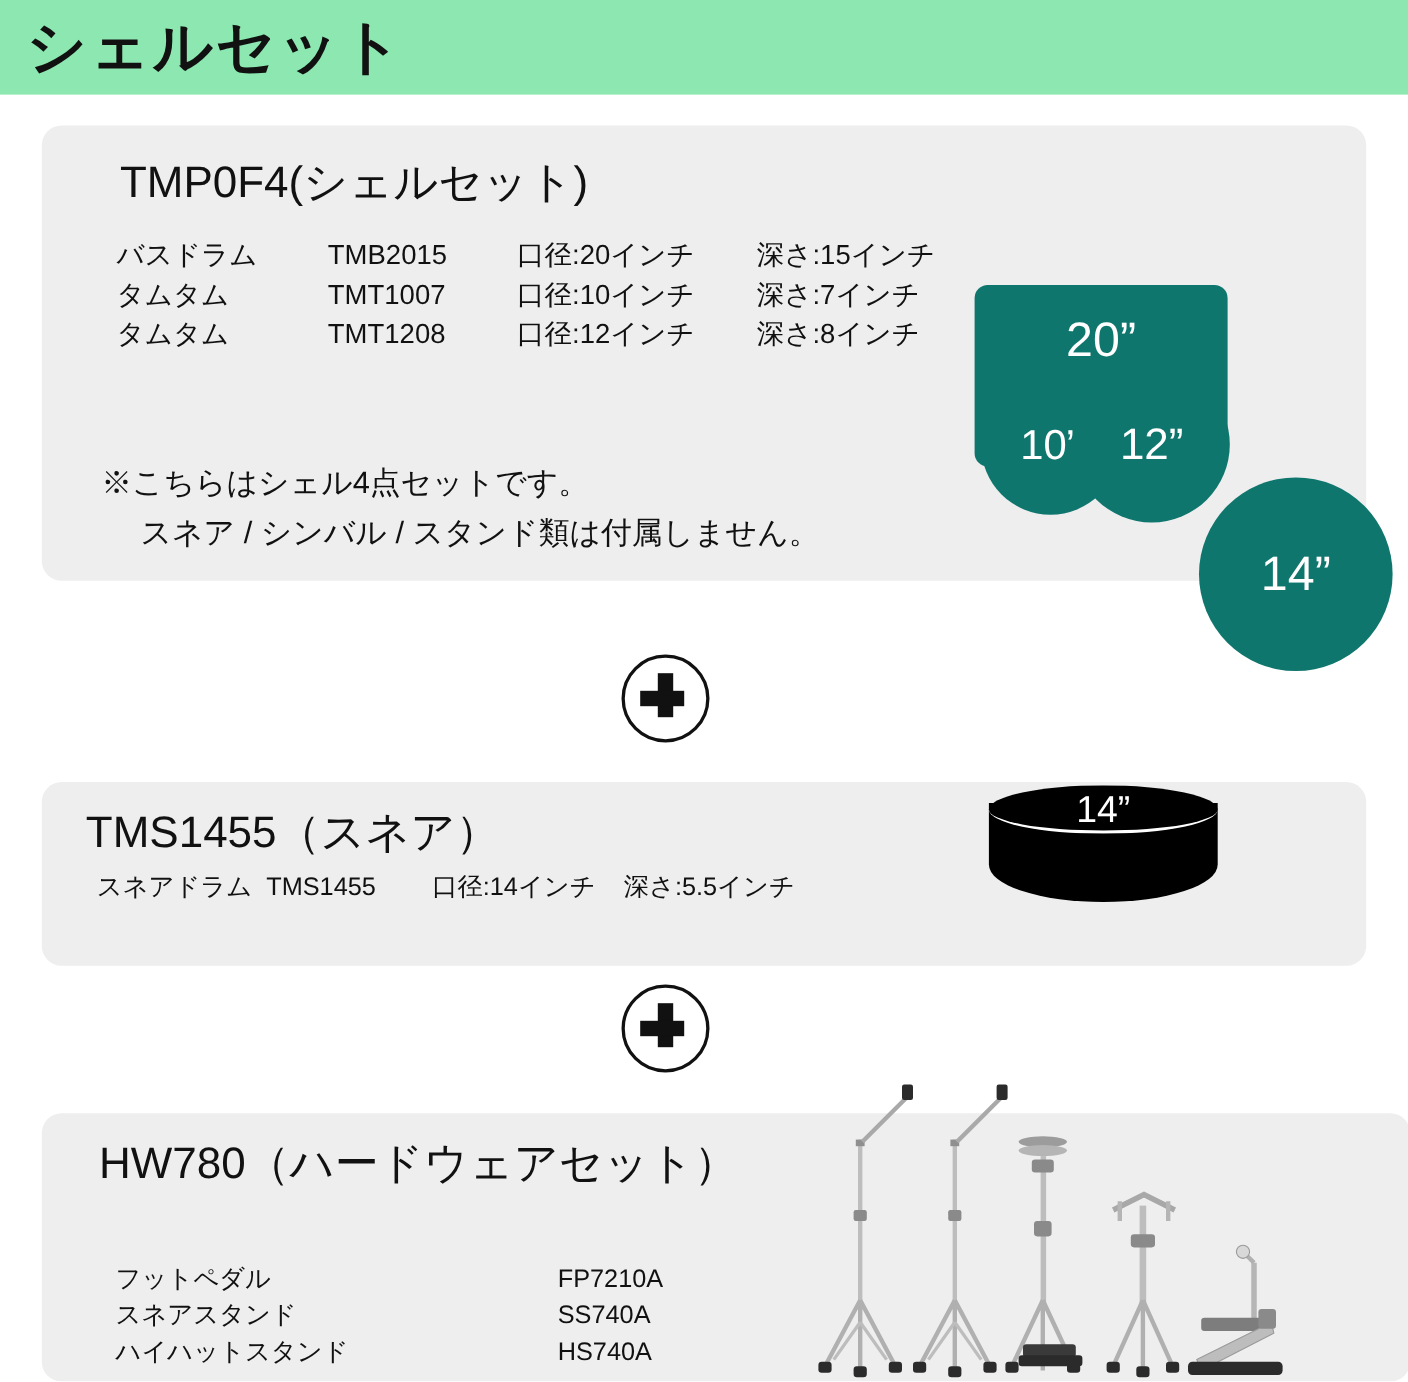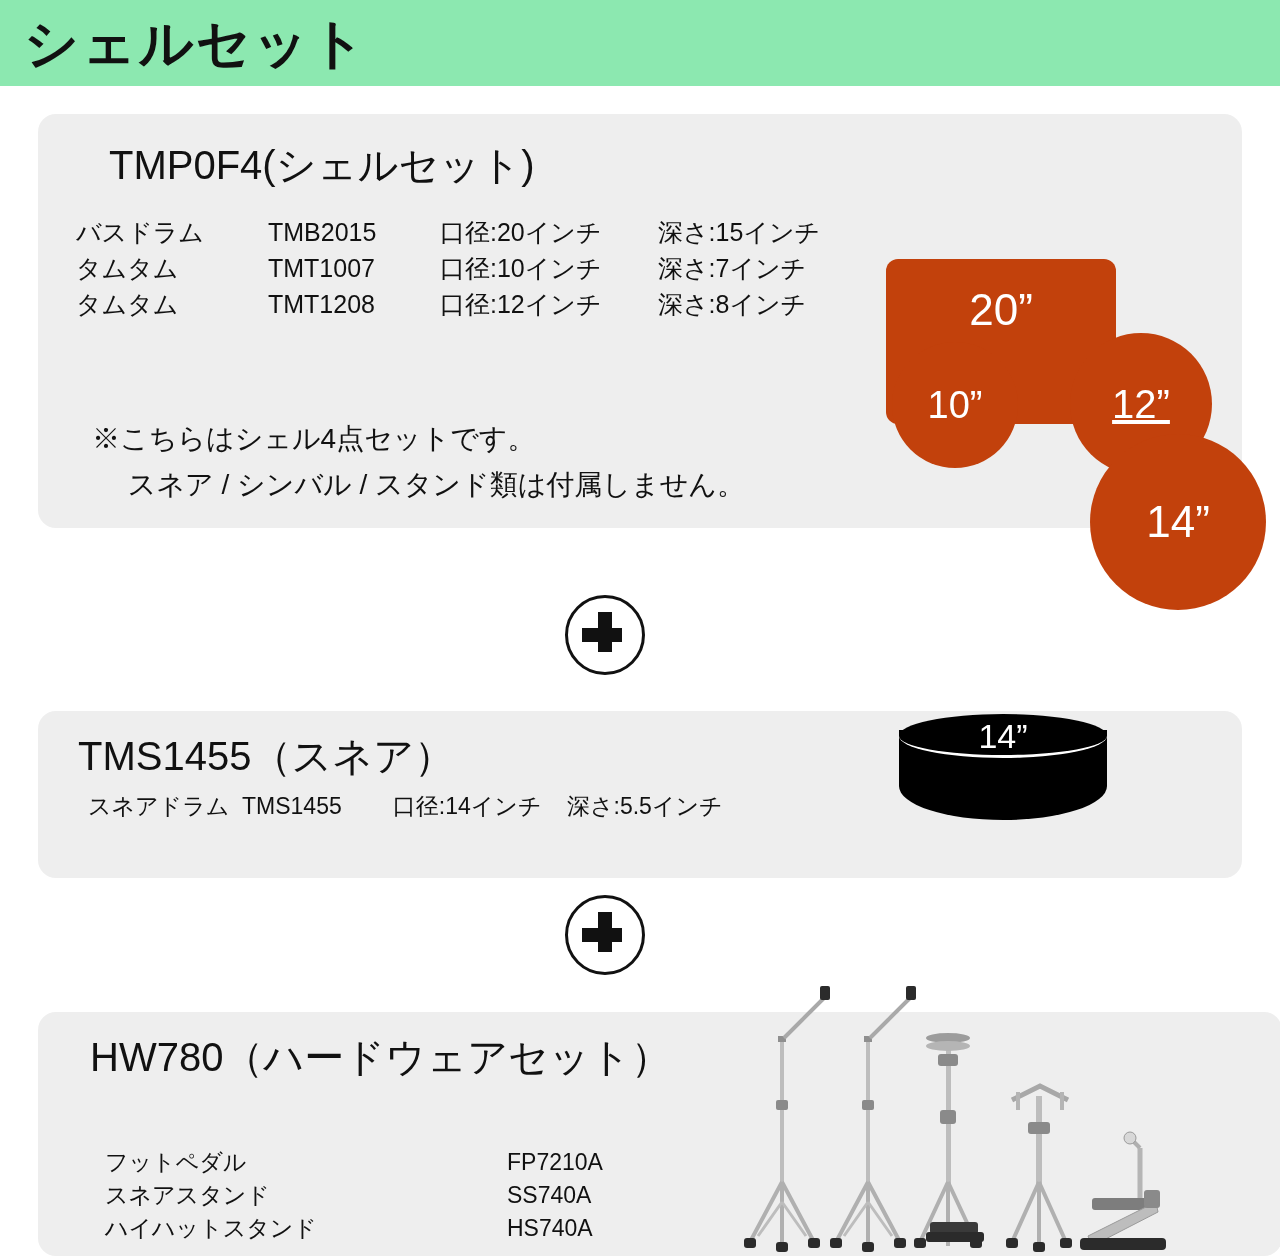--- a/index.html
+++ b/index.html
@@ -60,21 +60,21 @@
     letter-spacing: 0px;
   }
   #shell-title {
     left: 52px;
     top: 24px;
     margin-left: 19px;
   }
 
   .spec-table {
     position: absolute;
-    left: 38px;
+    left: 68px;
     top: 100px;
     font-size: 25px;
     line-height: 36px;
     color: #111;
     border-collapse: collapse;
   }
   .spec-table td {
     padding: 0 0 0 0;
     white-space: nowrap;
     vertical-align: top;
@@ -90,21 +90,21 @@
     top: 302px;
     font-size: 28px;
     line-height: 46px;
     color: #111;
     white-space: pre;
   }
 
   
   .shape-black {
     position: absolute;
-    background: #c2410c;
+    background: #0f766e;
     color: #ffffff;
     display: flex;
     align-items: center;
     justify-content: center;
     font-size: 38px;
     font-weight: 400;
   }
   #bass-20 {
     left: 848px;
     top: 145px;
@@ -118,27 +118,26 @@
   }
   #tom-10 {
     left: 854px;
     top: 228px;
     width: 126px;
     height: 126px;
     border-radius: 50%;
     font-size: 38px;
   }
   #tom-12 {
-    left: 1032px;
+    left: 938px;
     top: 219px;
     width: 142px;
     height: 142px;
     border-radius: 50%;
     font-size: 40px;
-    text-decoration: underline;
   }
   #floor-14 {
     left: 1052px;
     top: 320px;
     width: 176px;
     height: 176px;
     border-radius: 50%;
     font-size: 44px;
   }
 

